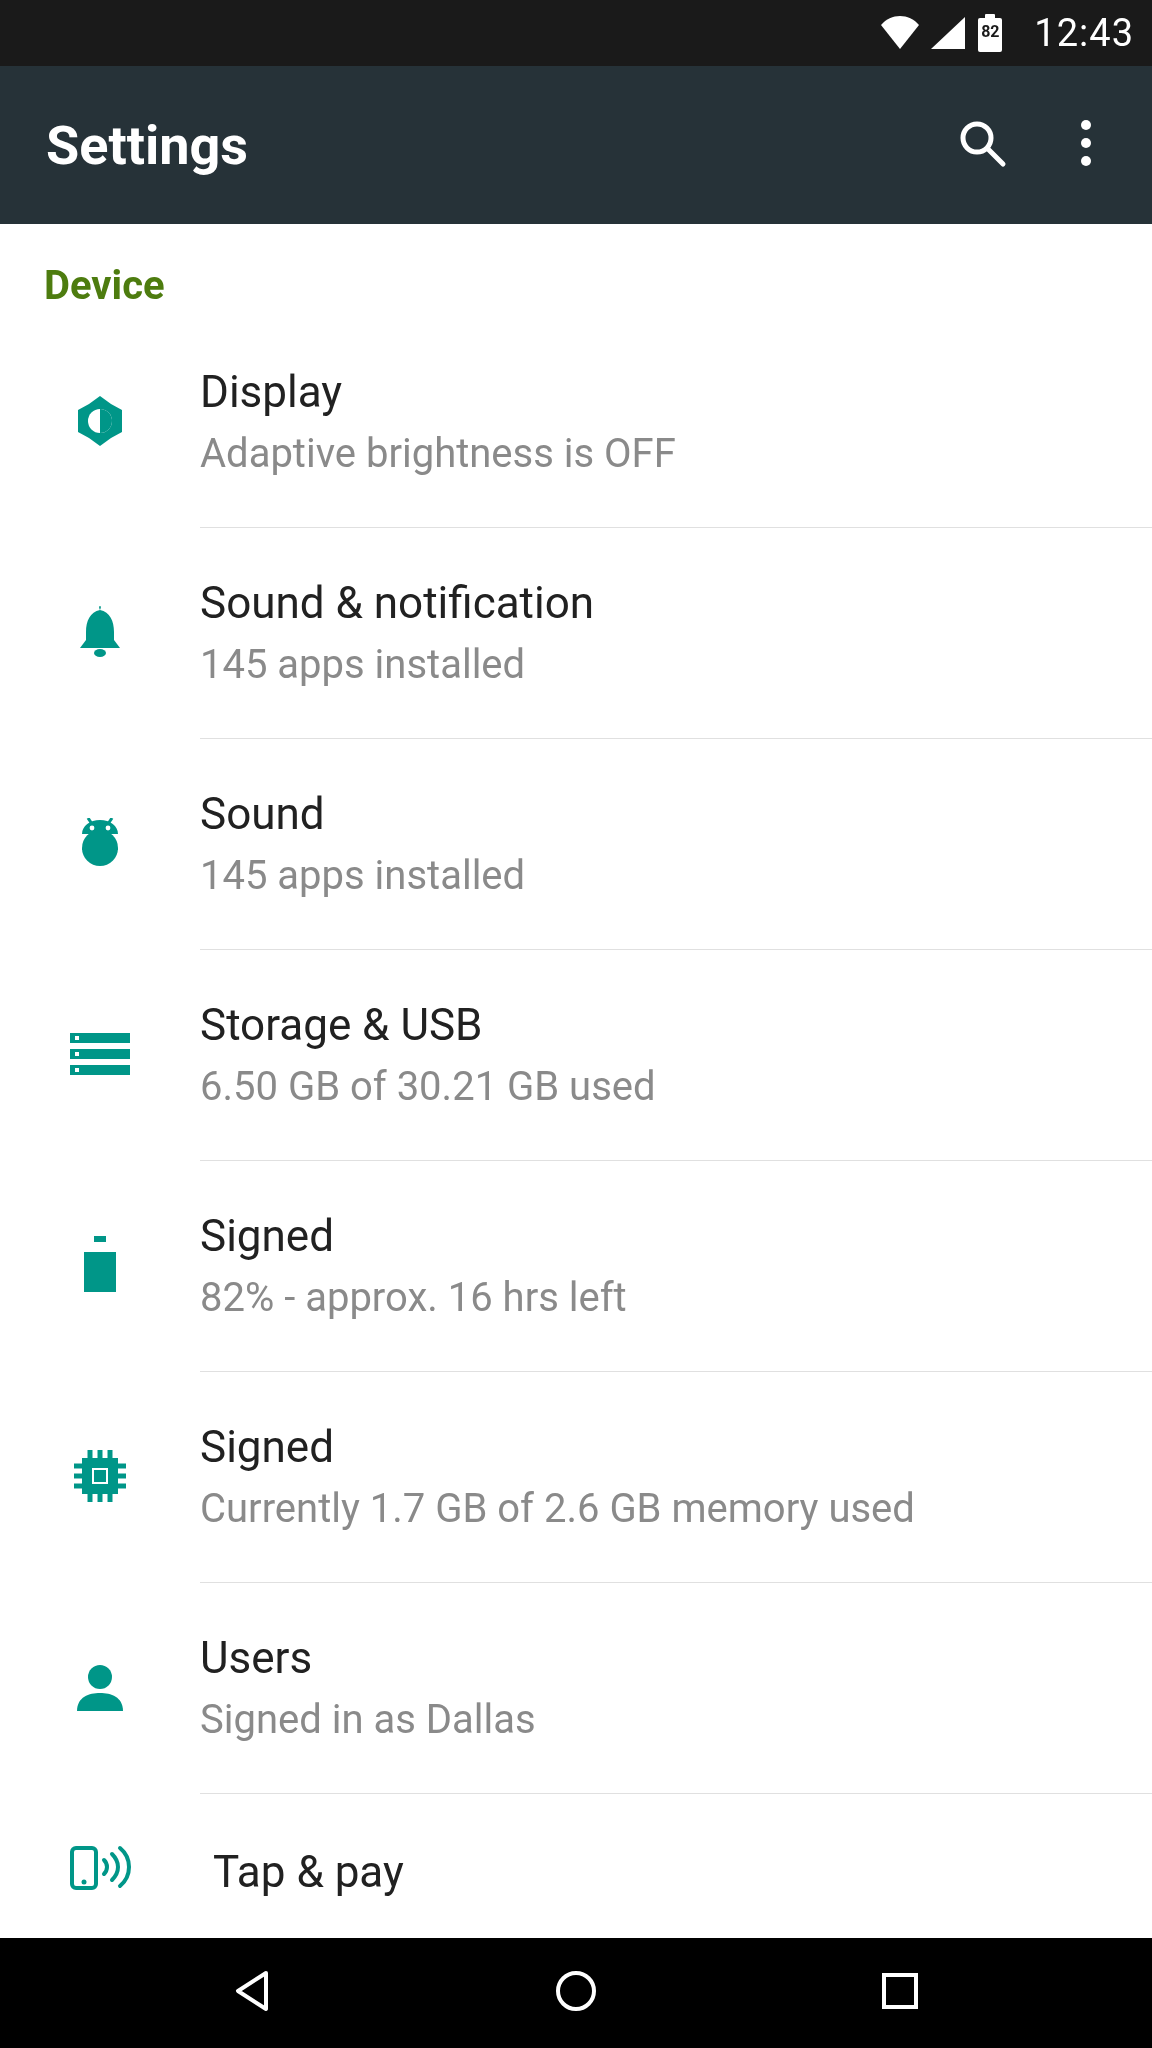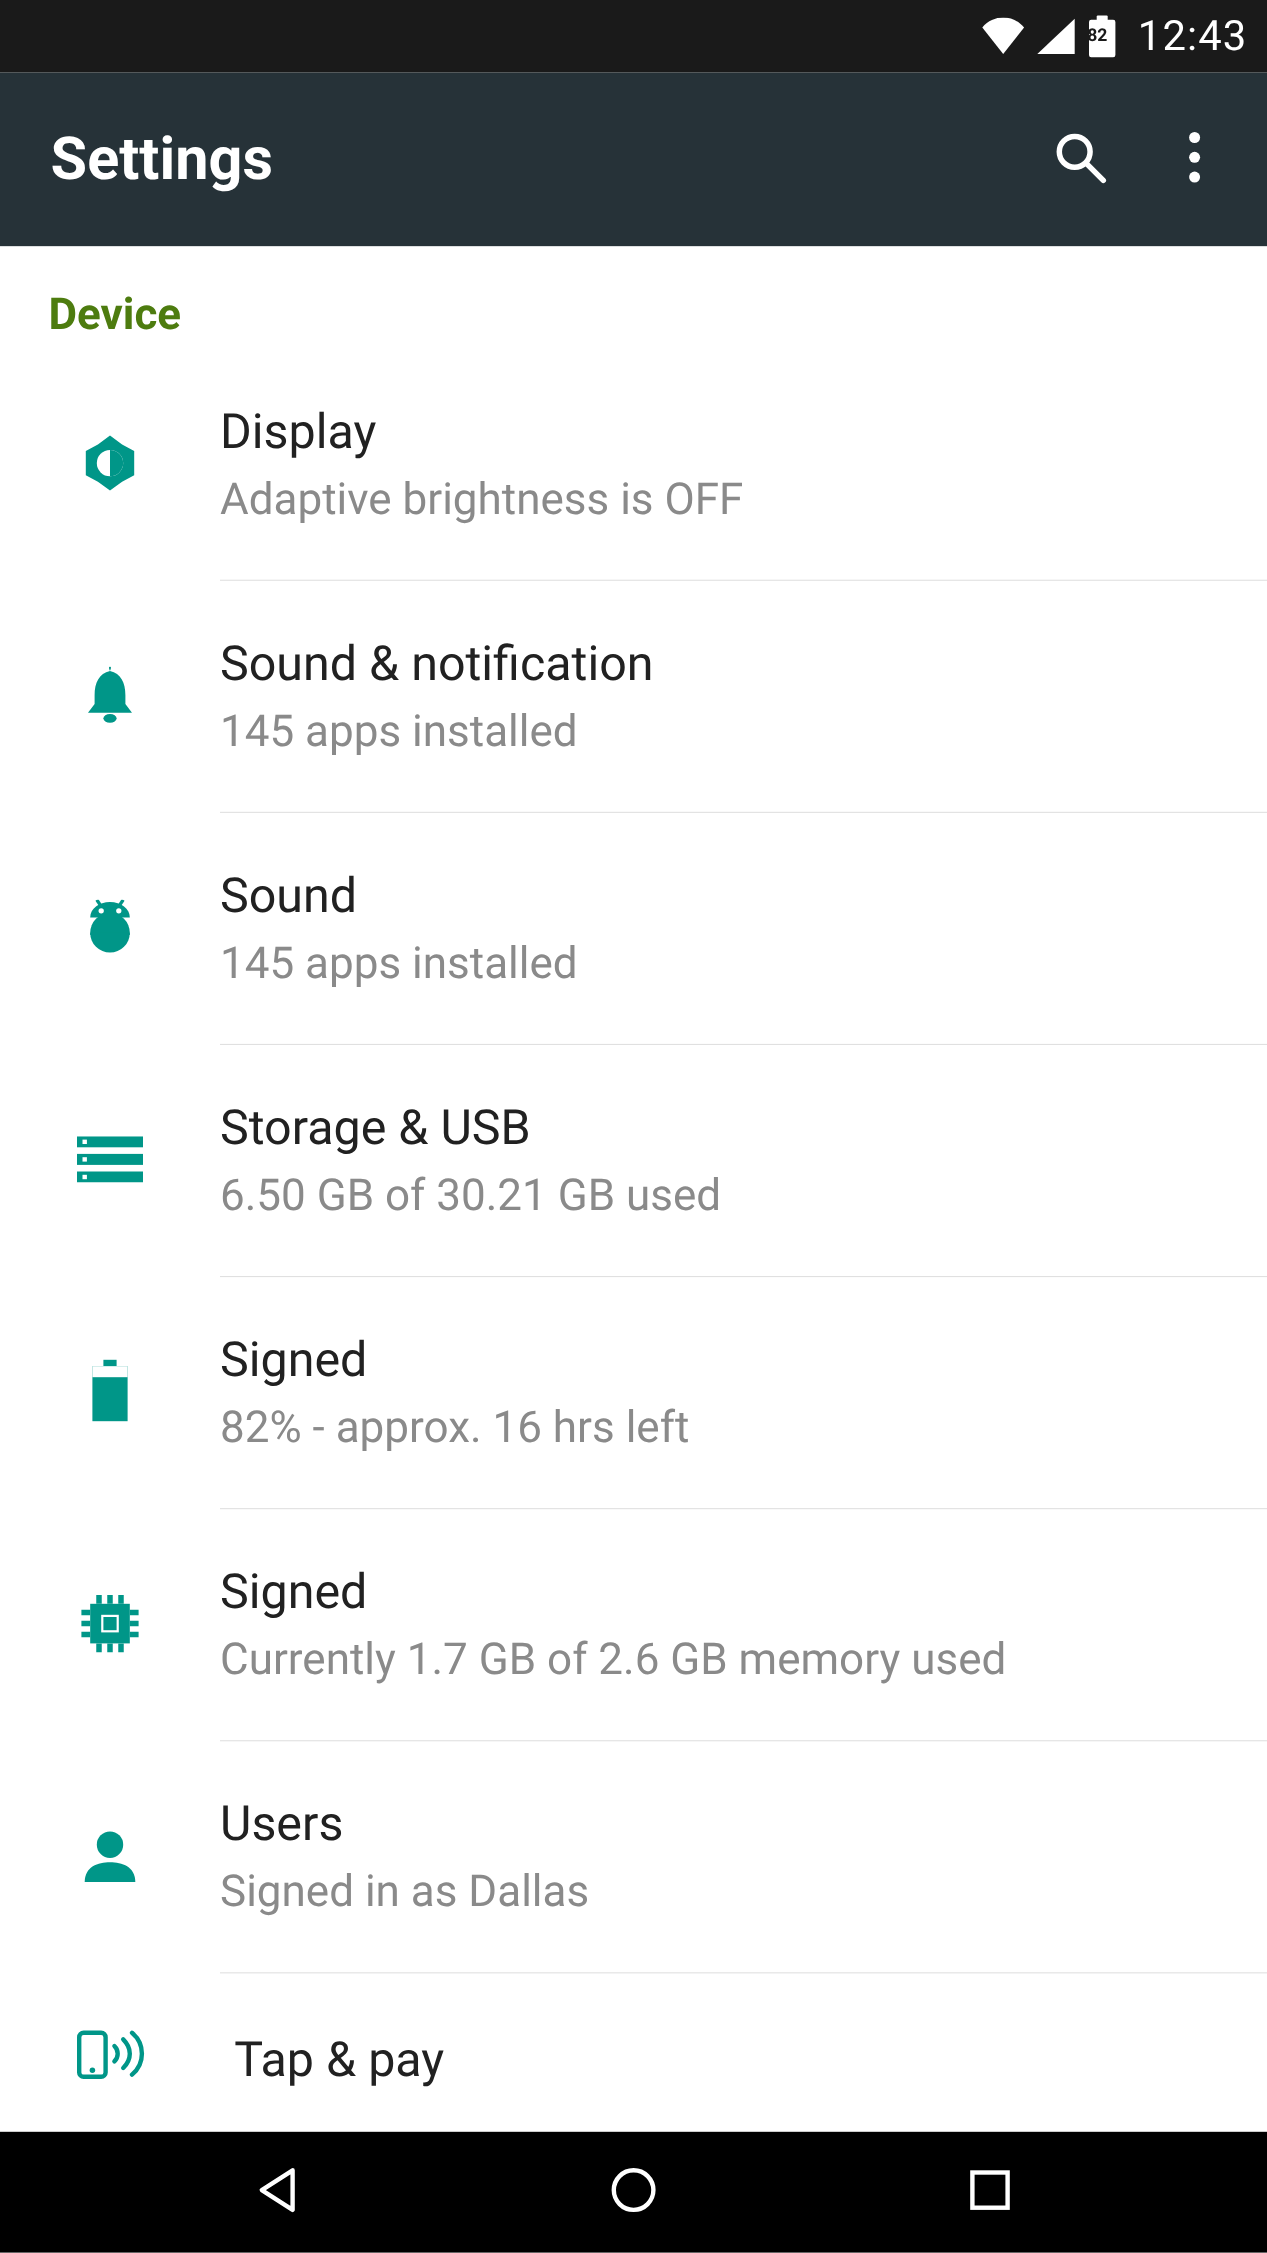--- a/index.html
+++ b/index.html
@@ -20,21 +20,21 @@
     align-items: center;
     justify-content: flex-end;
     padding: 0 18px 0 0;
     gap: 10px;
     font-size: 30px;
   }
   .status-clock {
     font-size: 38px;
     font-weight: 400;
     letter-spacing: 1px;
-    margin-left: 8px;
+    margin-left: 20px;
   }
   .status-icon { display: inline-flex; align-items: center; }
   
   .app-bar {
     height: 158px;
     background: #263238;
     color: #ffffff;
     display: flex;
     align-items: center;
     padding: 0 26px 0 46px;
@@ -137,21 +137,21 @@
   <span class="status-icon">
     <svg width="36" height="34" viewBox="0 0 36 34">
         <path d="M1 33 L35 33 L35 1 Z" fill="#ffffff"></path>
       </svg>
   </span>
   <span class="status-icon" style="position:relative;">
     <svg width="28" height="40" viewBox="0 0 28 40">
       <rect x="2" y="5" width="24" height="34" rx="2" fill="#ffffff"></rect>
       <rect x="9" y="1" width="10" height="5" rx="1" fill="#ffffff"></rect>
     </svg>
-    <span style="position:absolute;left:0;right:0;top:9px;color:#1a1a1a;font-size:16px;font-weight:700;">82</span>
+    <span style="position:absolute;left:0;right:0;top:9px;text-align:center;color:#1a1a1a;font-size:16px;font-weight:700;">82</span>
   </span>
   <span class="status-clock">12:43</span>
 </div>
 
 <div class="app-bar">
   <div class="app-title">Settings</div>
   <div class="app-action">
     <span>
       <svg width="52" height="52" viewBox="0 0 52 52" fill="none">
         <circle cx="21" cy="21" r="14" stroke="#ffffff" stroke-width="5"></circle>

